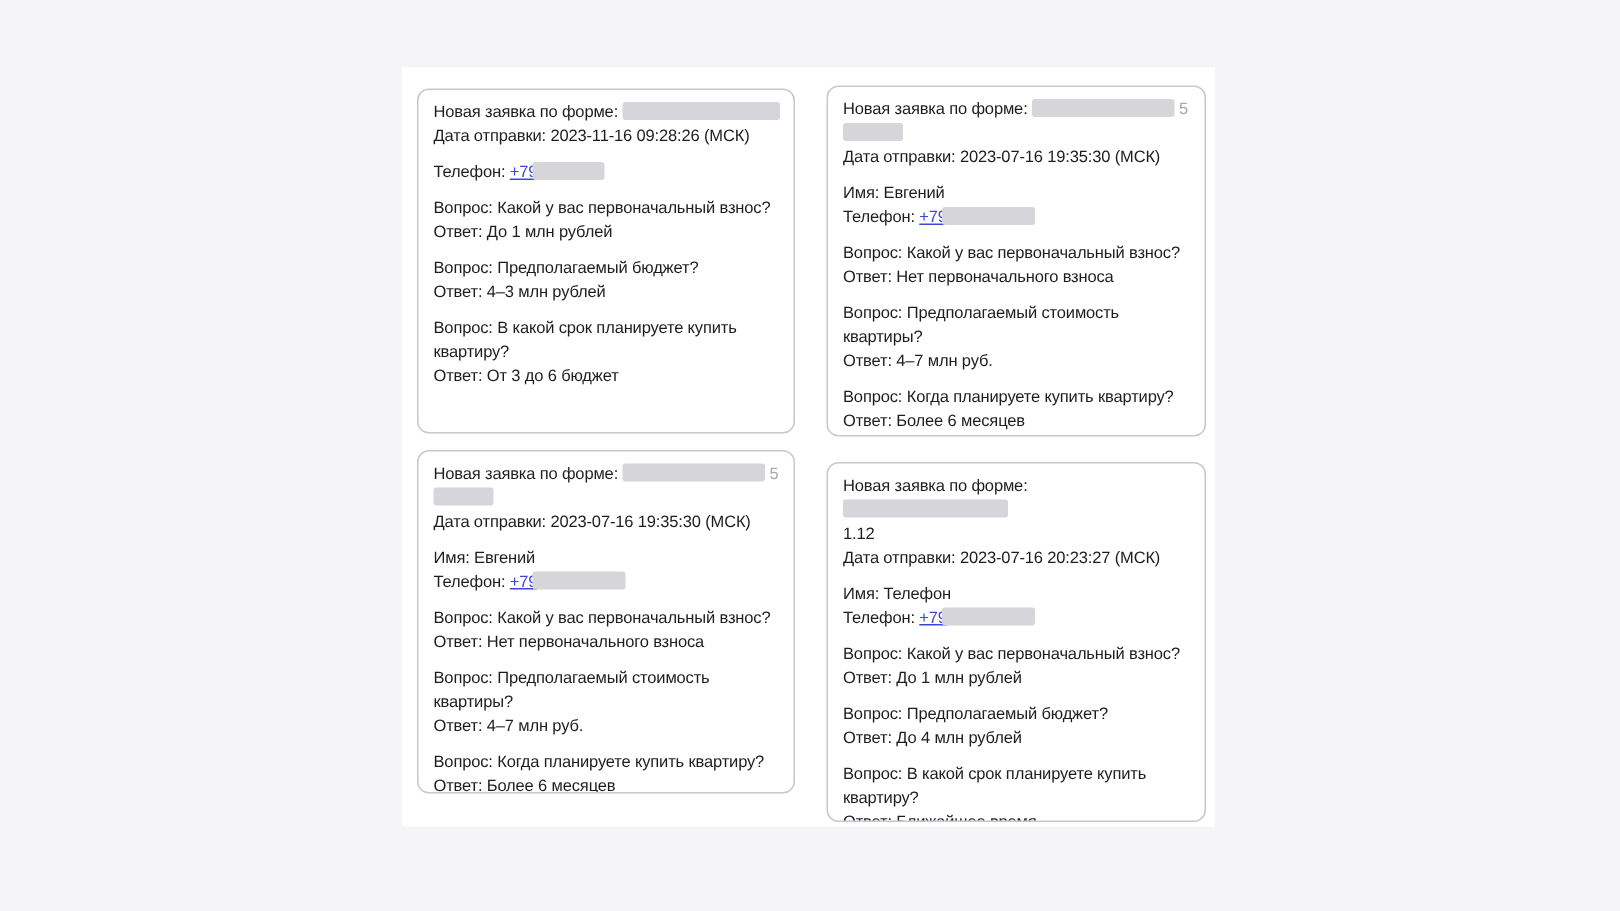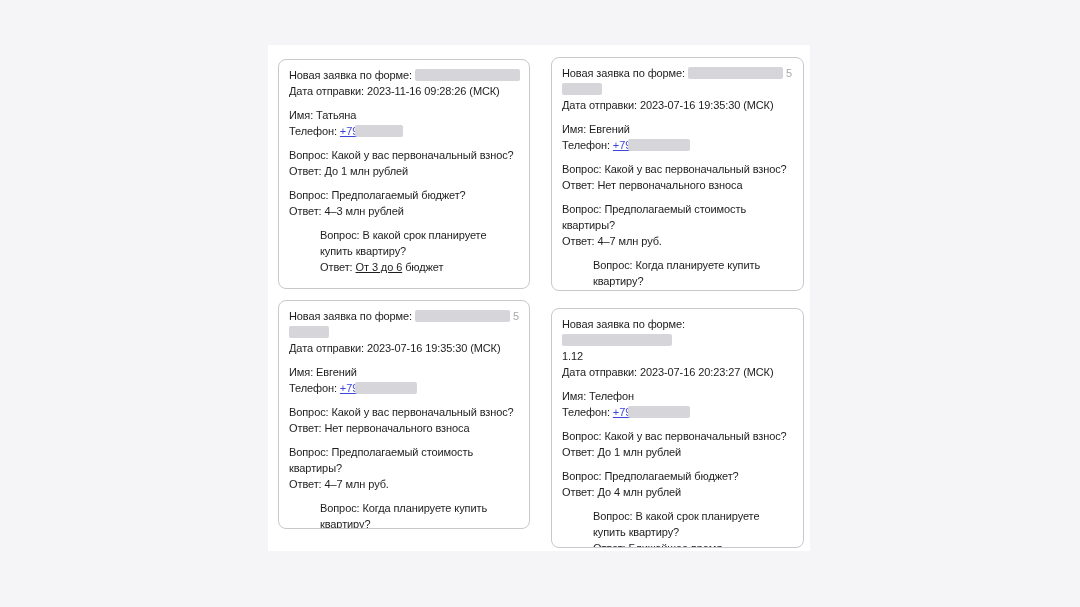--- a/index.html
+++ b/index.html
@@ -30,48 +30,47 @@
     font-size: 11px;
     line-height: 16px;
     letter-spacing: -0.1px;
     overflow: hidden;
   }
   .card1 { left: 10px;  top: 14px;  width: 252px; height: 230px; }
   .card2 { left: 283px; top: 12px;  width: 253px; height: 234px; }
   .card3 { left: 10px;  top: 255px; width: 252px; height: 229px; }
   .card4 { left: 283px; top: 263px; width: 253px; height: 240px; }
   .para { margin: 0 0 8px 0; }
-  .para:last-child { margin-bottom: 0; margin-left: 31px; }
+  .para:last-child { margin-bottom: 0; }
   .redact {
     display: inline-block;
     height: 12px;
     background: var(--redact-bg, #d5d5da);
     border-radius: 2px;
     vertical-align: -2px;
   }
   .redact.phone-redact { margin-left: -3px; }
   .phone-link {
     color: var(--link-color, #3c46d8);
     text-decoration: underline;
     cursor: pointer;
   }
   .suffix { color: var(--suffix-color, #a9a9ae); }
-  .detected { text-decoration: underline; }
+  .detected { }
 </style>
 </head>
 <body>
 
 <div class="panel">
     <div class="card card1">
       <div class="para">
         <div class="line"><span>Новая заявка по форме: </span><span class="redact" style="width: 105px;"></span></div>
         <div class="line">Дата отправки: 2023-11-16 09:28:26 (МСК)</div>
       </div>
       <div class="para">
-        <div class="line">Имя: Татьяна</div>
         <div class="line"><span>Телефон: </span><a class="phone-link" href="#">+79</a><span class="redact phone-redact" style="width: 48px;"></span></div>
       </div>
       <div class="para">
         <div class="line">Вопрос: Какой у вас первоначальный взнос?</div>
         <div class="line"><span>Ответ: До 1 млн рублей</span></div>
       </div>
       <div class="para">
         <div class="line">Вопрос: Предполагаемый бюджет?</div>
         <div class="line"><span>Ответ: 4–3 млн рублей</span></div>
       </div>

